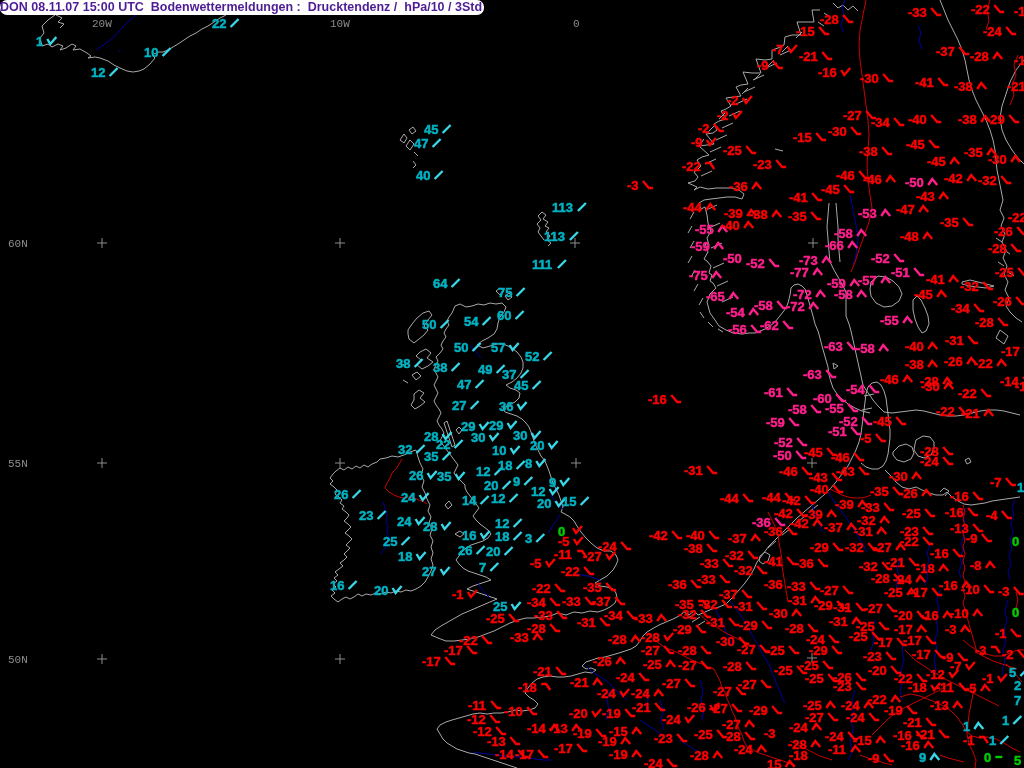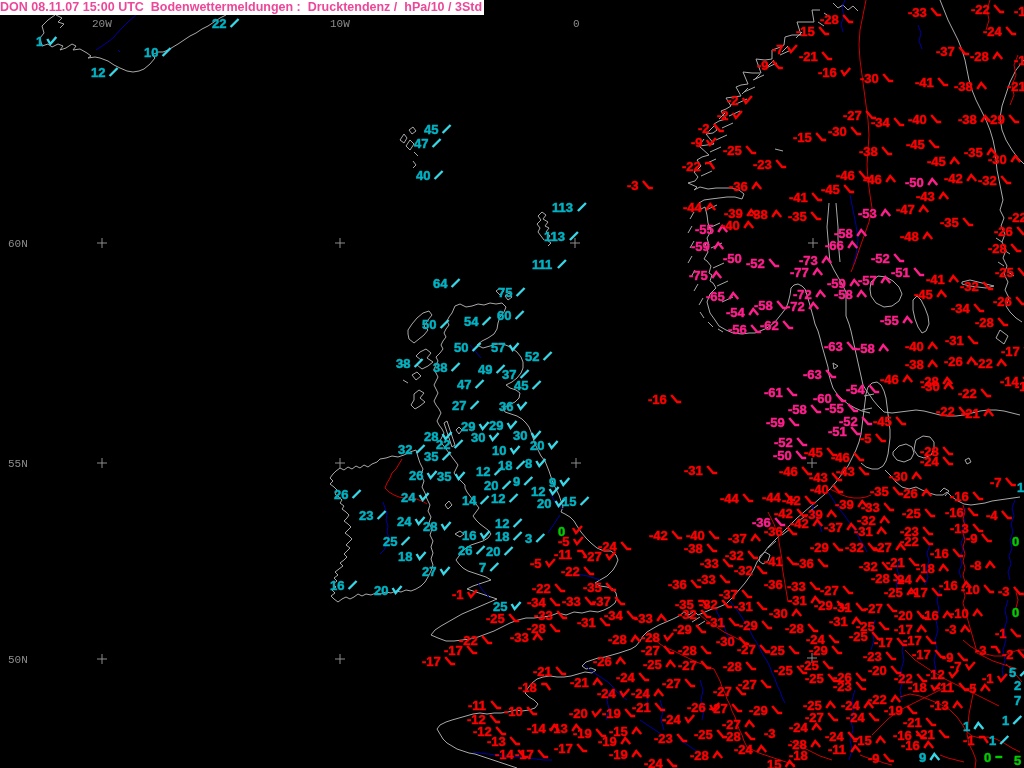--- a/index.html
+++ b/index.html
@@ -1,18 +1,18 @@
 <!DOCTYPE html>
 <html><head><meta charset="utf-8"><style>
 html,body{margin:0;padding:0;background:#000;}
 #map{position:relative;width:1024px;height:768px;background:#000;overflow:hidden;}
 svg text{font-family:"Liberation Sans",sans-serif;font-weight:bold;font-size:13px;}
 svg text.lab{font-family:"Liberation Mono",monospace;font-weight:normal;font-size:11px;fill:#8c8c8c;}
-#title{position:absolute;left:0;top:0;width:484px;height:15px;background:#fff;color:#ec4899;
- font-family:"Liberation Sans",sans-serif;font-weight:bold;font-size:12.5px;line-height:15px;white-space:pre;}
+#title{position:absolute;left:0;top:0;width:484px;height:15px;background:#fff;color:#4c1d95;
+ font-family:"Liberation Sans",sans-serif;font-weight:bold;font-size:12.5px;line-height:15px;white-space:pre;border-radius:7px;}
 </style></head><body>
 <div id="map">
 <svg width="1024" height="768" viewBox="0 0 1024 768">
 <polyline points="55,15 48,20 42,26 44,33 40,38 42,46 48,44 52,47 58,44 63,46 60,50 66,48 72,44 76,46 73,50 80,49 87,53 91,56 88,58 95,57 100,58 108,61 114,65 120,68 127,71 133,72 139,71 144,69 150,64 155,58 152,55 158,52 163,52 168,50 173,47 178,44 184,40 190,36 196,33 202,29 208,26 214,22 220,18 226,15" fill="none" stroke="#a8a8a8" stroke-width="1"></polyline>
 <polyline points="56,15 62,18 58,22 64,24 60,28" fill="none" stroke="#a8a8a8" stroke-width="1"></polyline>
 <polyline points="400,140 404,134 407,138 404,143 400,140" fill="none" stroke="#a8a8a8" stroke-width="1"></polyline>
 <polyline points="406,146 410,140 414,144 410,150 406,146" fill="none" stroke="#a8a8a8" stroke-width="1"></polyline>
 <polyline points="409,130 413,127 416,131 412,134 409,130" fill="none" stroke="#a8a8a8" stroke-width="1"></polyline>
 <polyline points="414,152 418,156" fill="none" stroke="#a8a8a8" stroke-width="1"></polyline>
 <polyline points="413,161 416,165 413,168" fill="none" stroke="#a8a8a8" stroke-width="1"></polyline>

